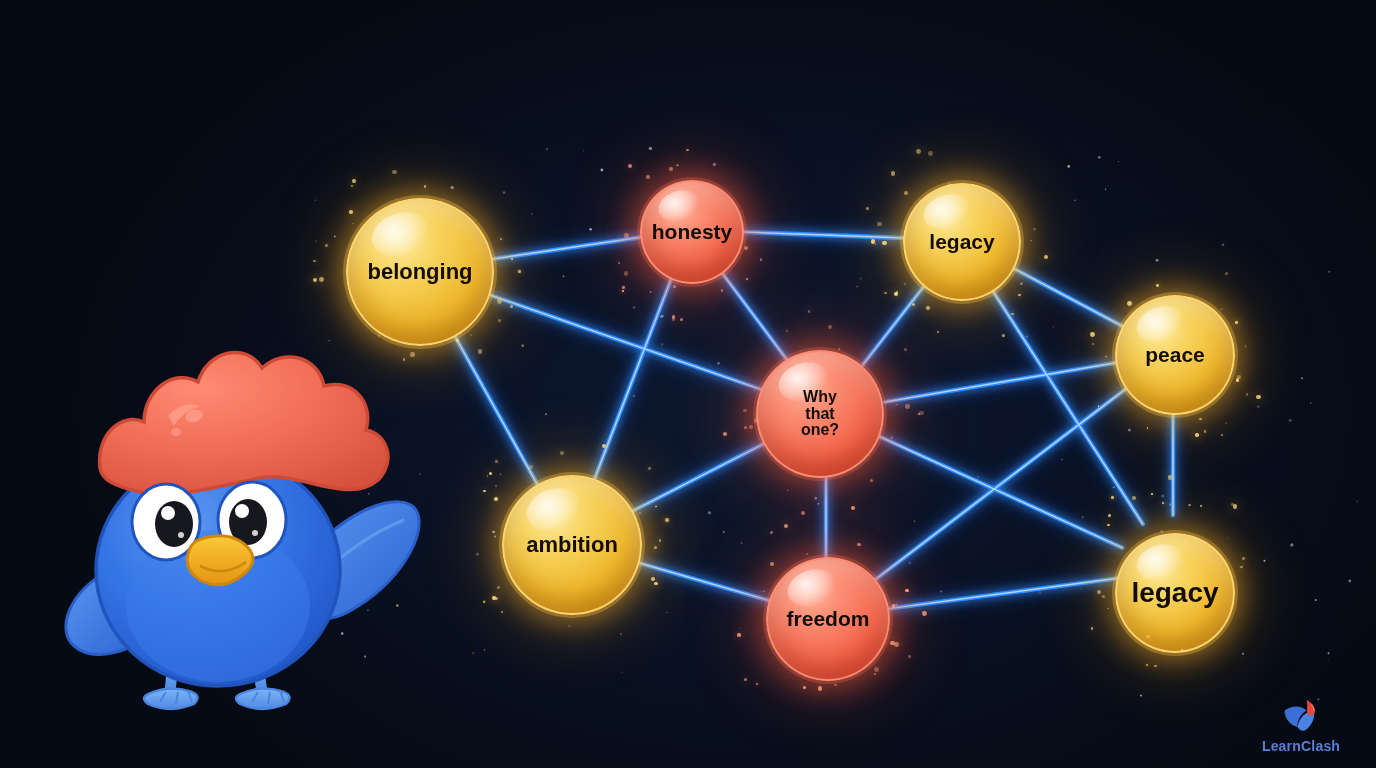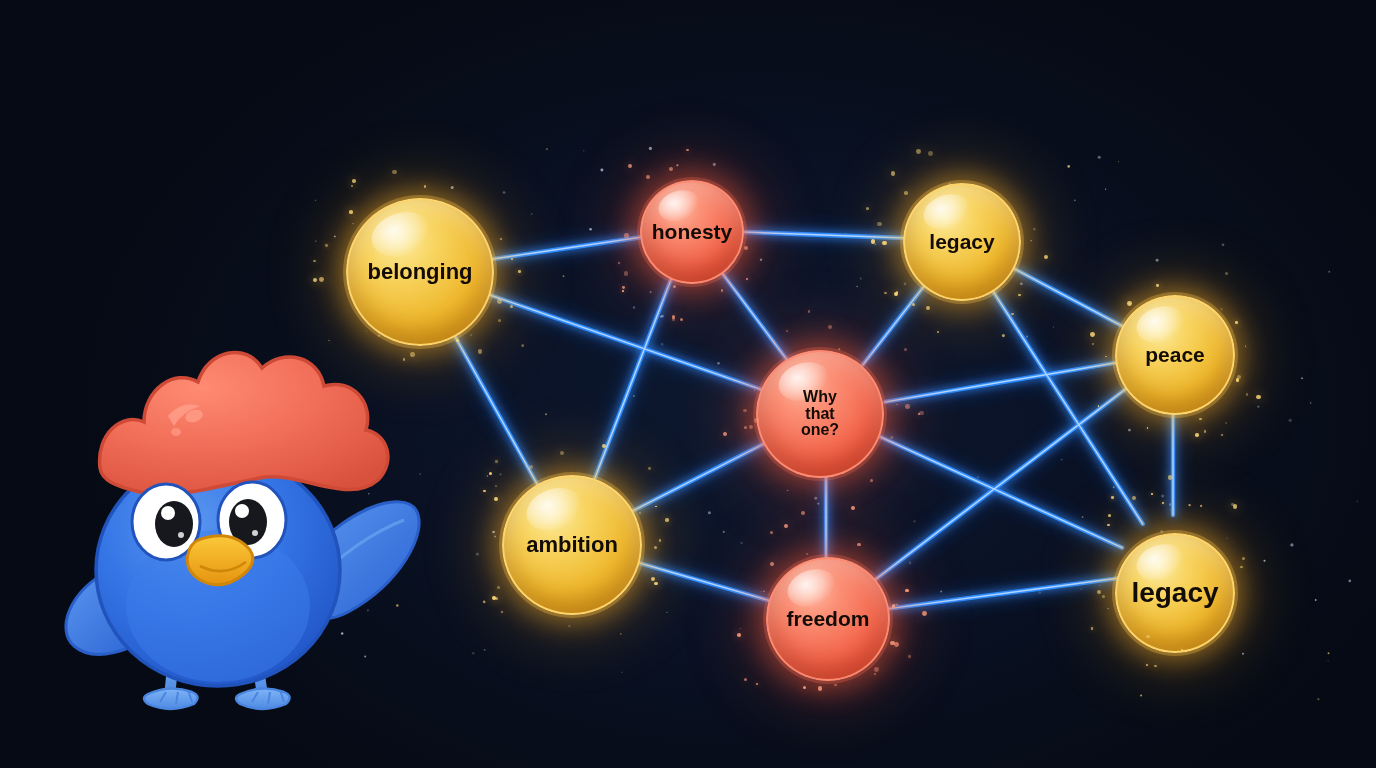--- a/index.html
+++ b/index.html
@@ -414,20 +414,29 @@
       <circle cx="133" cy="205" r="3" fill="#ffffff" opacity=".8"></circle>
       <circle cx="207" cy="203" r="3" fill="#ffffff" opacity=".8"></circle>
     </g>
 
     <g>
       <path d="M150 210 q34 -12 52 10 q8 12 -6 24 q-22 18 -44 6 q-16 -10 -12 -26 q2 -10 10 -14Z" fill="url(#beakG)" stroke="#d08609" stroke-width="3"></path>
       <path d="M152 236 q24 12 46 -4" fill="none" stroke="#d08609" stroke-width="2.6"></path>
     </g>
   </svg>
 
+  <div id="logo">
+    <svg class="mark" viewBox="0 0 48 44">
+      <path d="M6 16 C14 10 24 10 30 16 C24 20 20 26 20 34 C12 32 6 25 6 16 Z" fill="#3b6fd4"></path>
+      <path d="M20 34 C22 24 28 18 38 16 C40 24 36 33 28 38 C25 39 22 37 20 34 Z" fill="#4d82e3"></path>
+      <path d="M30 4 C36 8 40 12 39 19 C37 22 33 22 31 19 C30 15 32 11 30 4 Z" fill="#e8493a"></path>
+      <path d="M34 7 C38 11 40 14 39 18 C37 15 36 11 34 7 Z" fill="#f4705f"></path>
+    </svg>
+    <div class="wordmark">LearnClash</div>
+  </div>
 
 <div class="spark" style="left: 477.72px; top: 349.38px; width: 4.60039px; height: 4.60039px; background: rgb(255, 217, 120); box-shadow: rgba(255, 195, 80, 0.85) 0px 0px 11px; opacity: 0.5;"></div>
     <div class="spark" style="left: 325.309px; top: 244.365px; width: 2.33374px; height: 2.33374px; background: rgb(255, 217, 120); box-shadow: rgba(255, 195, 80, 0.85) 0px 0px 5.6px; opacity: 0.48;"></div>
     <div class="spark" style="left: 313.484px; top: 259.947px; width: 2.48542px; height: 2.48542px; background: rgb(255, 217, 120); box-shadow: rgba(255, 195, 80, 0.85) 0px 0px 6px; opacity: 0.53;"></div>
     <div class="spark" style="left: 498.363px; top: 319.203px; width: 3.03124px; height: 3.03124px; background: rgb(255, 217, 120); box-shadow: rgba(255, 195, 80, 0.85) 0px 0px 7.3px; opacity: 0.41;"></div>
     <div class="spark" style="left: 511.067px; top: 257.713px; width: 2.33962px; height: 2.33962px; background: rgb(255, 217, 120); box-shadow: rgba(255, 195, 80, 0.85) 0px 0px 5.6px; opacity: 0.83;"></div>
     <div class="spark" style="left: 318.659px; top: 276.933px; width: 4.89335px; height: 4.89335px; background: rgb(255, 217, 120); box-shadow: rgba(255, 195, 80, 0.85) 0px 0px 11.7px; opacity: 0.63;"></div>
     <div class="spark" style="left: 409.993px; top: 352.073px; width: 4.55214px; height: 4.55214px; background: rgb(255, 217, 120); box-shadow: rgba(255, 195, 80, 0.85) 0px 0px 10.9px; opacity: 0.51;"></div>
     <div class="spark" style="left: 518.221px; top: 270.354px; width: 2.35831px; height: 2.35831px; background: rgb(255, 217, 120); box-shadow: rgba(255, 195, 80, 0.85) 0px 0px 5.7px; opacity: 0.75;"></div>
     <div class="spark" style="left: 402.701px; top: 358.301px; width: 2.55151px; height: 2.55151px; background: rgb(255, 217, 120); box-shadow: rgba(255, 195, 80, 0.85) 0px 0px 6.1px; opacity: 0.57;"></div>

